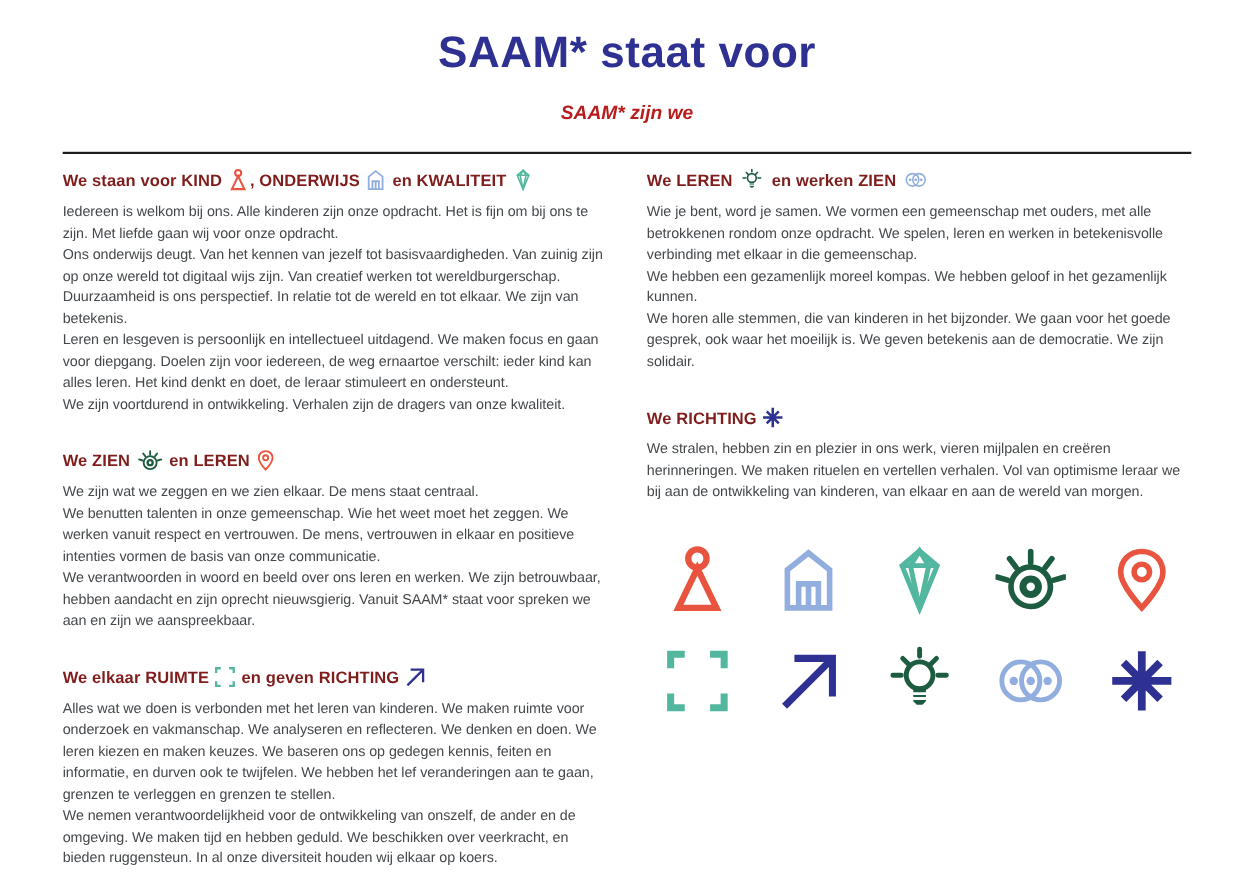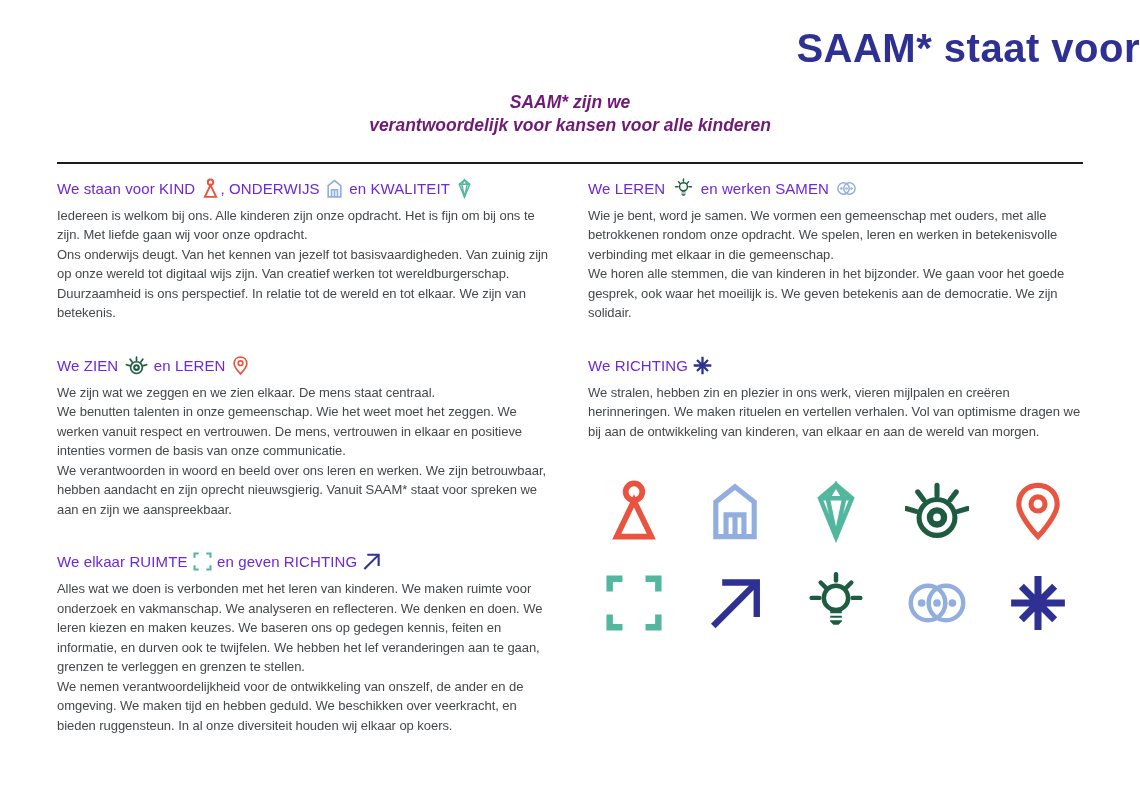--- a/index.html
+++ b/index.html
@@ -1,34 +1,34 @@
 <!DOCTYPE html>
 <html lang="nl"><head>
 <meta charset="utf-8">
 <style>
   html,body{margin:0;padding:0;}
   body{
     width:1140px;height:806px;overflow:hidden;background:#ffffff;
     font-family:"Liberation Sans",sans-serif;color:#44484b;
   }
   .page-title{
-    text-align:right;color:#2e3192;font-size:40px;font-weight:800;
+    text-align:center;color:#2e3192;font-size:40px;font-weight:800;
     letter-spacing:.5px;margin:26px 0 0;
   }
   .subtitle{
-    text-align:center;color:#701a75;font-weight:700;font-style:italic;
+    text-align:center;color:#b91c1c;font-weight:700;font-style:italic;
     font-size:17.5px;line-height:1.33;margin-top:20px;
   }
   .divider{border:none;border-top:2.5px solid #1c1c1c;margin:24px 57px 0;}
   .content{display:flex;gap:36px;padding:13px 57px 0;}
   .col{flex:1;min-width:0;}
   .section{margin-bottom:31px;}
   .section:last-child{margin-bottom:0;}
   h3{
-    font-size:15px;font-weight:400;color:#6d28d9;margin:0 0 5px;
+    font-size:15px;font-weight:700;color:#7f1d1d;margin:0 0 5px;
     letter-spacing:.1px;line-height:1.6;
   }
   p{margin:0;font-size:13px;line-height:1.5;letter-spacing:-.05px;}
   .ic-sm{width:21px;height:21px;vertical-align:-5px;}
   .ic-sm.wide{width:27px;}
   .icon-grid{
     display:grid;grid-template-columns:repeat(5,1fr);
     row-gap:28px;column-gap:10px;margin-top:38px;
     justify-items:center;align-items:center;
   }
@@ -37,21 +37,20 @@
   .c-forest{color:#1d5c40}.c-navy{color:#2e3192}
   svg{fill:none;stroke:currentColor;}
 </style>
 </head>
 <body>
 
 <h1 class="page-title">SAAM* staat voor</h1>
 
 <div class="subtitle">
   <div>SAAM* zijn we</div>
-  <div>verantwoordelijk voor kansen voor alle kinderen</div>
 </div>
 
 <hr class="divider">
 
 <div class="content">
 
   <div class="col">
 
     <div class="section">
       <h3><span>We staan voor KIND</span>
@@ -64,20 +63,22 @@
             <path d="M36 90 V56 H64 V90 M50 56 V90" stroke-width="8"></path>
           </svg>
         <span>en KWALITEIT</span>
         <svg class="ic-sm c-teal" viewBox="0 0 100 100">
             <path d="M50 9 L75 30 L50 91 L25 30 Z" stroke-width="7" stroke-linejoin="miter"></path>
             <path d="M25 30 H75 M50 9 L37 30 L50 91 L63 30 Z" stroke-width="7"></path>
           </svg>
       </h3>
       <p>Iedereen is welkom bij ons. Alle kinderen zijn onze opdracht. Het is fijn om bij ons te zijn. Met liefde gaan wij voor onze opdracht.</p>
       <p>Ons onderwijs deugt. Van het kennen van jezelf tot basisvaardigheden. Van zuinig zijn op onze wereld tot digitaal wijs zijn. Van creatief werken tot wereldburgerschap. Duurzaamheid is ons perspectief. In relatie tot de wereld en tot elkaar. We zijn van betekenis.</p>
+      <p>Leren en lesgeven is persoonlijk en intellectueel uitdagend. We maken focus en gaan voor diepgang. Doelen zijn voor iedereen, de weg ernaartoe verschilt: ieder kind kan alles leren. Het kind denkt en doet, de leraar stimuleert en ondersteunt.</p>
+      <p>We zijn voortdurend in ontwikkeling. Verhalen zijn de dragers van onze kwaliteit.</p>
     </div>
 
     <div class="section">
       <h3><span>We ZIEN</span>
         <svg class="ic-sm wide c-forest" viewBox="0 0 100 100">
             <circle cx="50" cy="60" r="28" stroke-width="8"></circle>
             <circle cx="50" cy="60" r="11" stroke-width="10"></circle>
             <path d="M50 26 V10 M70.5 32.8 L80.1 20.1 M29.5 32.8 L19.9 20.1 M82.7 50.6 L98.1 46.2 M17.3 50.6 L1.9 46.2" stroke-width="8" stroke-linecap="round"></path>
           </svg>
         <span>en LEREN</span>
@@ -111,40 +112,41 @@
   <div class="col">
 
     <div class="section">
       <h3><span>We LEREN</span>
         <svg class="ic-sm wide c-forest" viewBox="0 0 100 100">
             <circle cx="50" cy="42" r="19" stroke-width="7"></circle>
             <path d="M41 61 H59 V79 L54 84 H46 L41 79 Z" fill="currentColor" stroke="none"></path>
             <path d="M40 68 H60 M40 75 H60" stroke="#ffffff" stroke-width="4"></path>
             <path d="M12 42 H24 M76 42 H88 M26 18 L34 26 M66 26 L74 18 M50 5 V15" stroke-width="7" stroke-linecap="round"></path>
           </svg>
-        <span>en werken SAMEN</span>
+        <span>en werken ZIEN</span>
         <svg class="ic-sm wide c-peri" viewBox="0 0 100 100">
             <circle cx="36" cy="50" r="27" stroke-width="7"></circle>
             <circle cx="64" cy="50" r="27" stroke-width="7"></circle>
             <circle cx="26" cy="50" r="6" fill="currentColor" stroke="none"></circle>
             <circle cx="50" cy="50" r="6" fill="currentColor" stroke="none"></circle>
             <circle cx="74" cy="50" r="6" fill="currentColor" stroke="none"></circle>
           </svg>
       </h3>
       <p>Wie je bent, word je samen. We vormen een gemeenschap met ouders, met alle betrokkenen rondom onze opdracht. We spelen, leren en werken in betekenisvolle verbinding met elkaar in die gemeenschap.</p>
+      <p>We hebben een gezamenlijk moreel kompas. We hebben geloof in het gezamenlijk kunnen.</p>
       <p>We horen alle stemmen, die van kinderen in het bijzonder. We gaan voor het goede gesprek, ook waar het moeilijk is. We geven betekenis aan de democratie. We zijn solidair.</p>
     </div>
 
     <div class="section">
       <h3><span>We RICHTING</span>
         <svg class="ic-sm c-navy" viewBox="0 0 100 100">
             <path d="M50 8 V92 M8 50 H92 M24 24 L76 76 M24 76 L76 24" stroke-width="11"></path>
           </svg>
       </h3>
-      <p>We stralen, hebben zin en plezier in ons werk, vieren mijlpalen en creëren herinneringen. We maken rituelen en vertellen verhalen. Vol van optimisme dragen we bij aan de ontwikkeling van kinderen, van elkaar en aan de wereld van morgen.</p>
+      <p>We stralen, hebben zin en plezier in ons werk, vieren mijlpalen en creëren herinneringen. We maken rituelen en vertellen verhalen. Vol van optimisme leraar we bij aan de ontwikkeling van kinderen, van elkaar en aan de wereld van morgen.</p>
     </div>
 
     <div class="icon-grid">
 
       <svg class="ic-lg c-coral" viewBox="0 0 100 100">
           <circle cx="50" cy="20" r="13" stroke-width="9"></circle>
           <path d="M50 34 L23 90 H77 Z" stroke-width="9" stroke-linejoin="miter"></path>
         </svg>
       <svg class="ic-lg c-peri" viewBox="0 0 100 100">
           <path d="M20 90 V36 L50 12 L80 36 V90 Z" stroke-width="8" stroke-linejoin="miter"></path>

